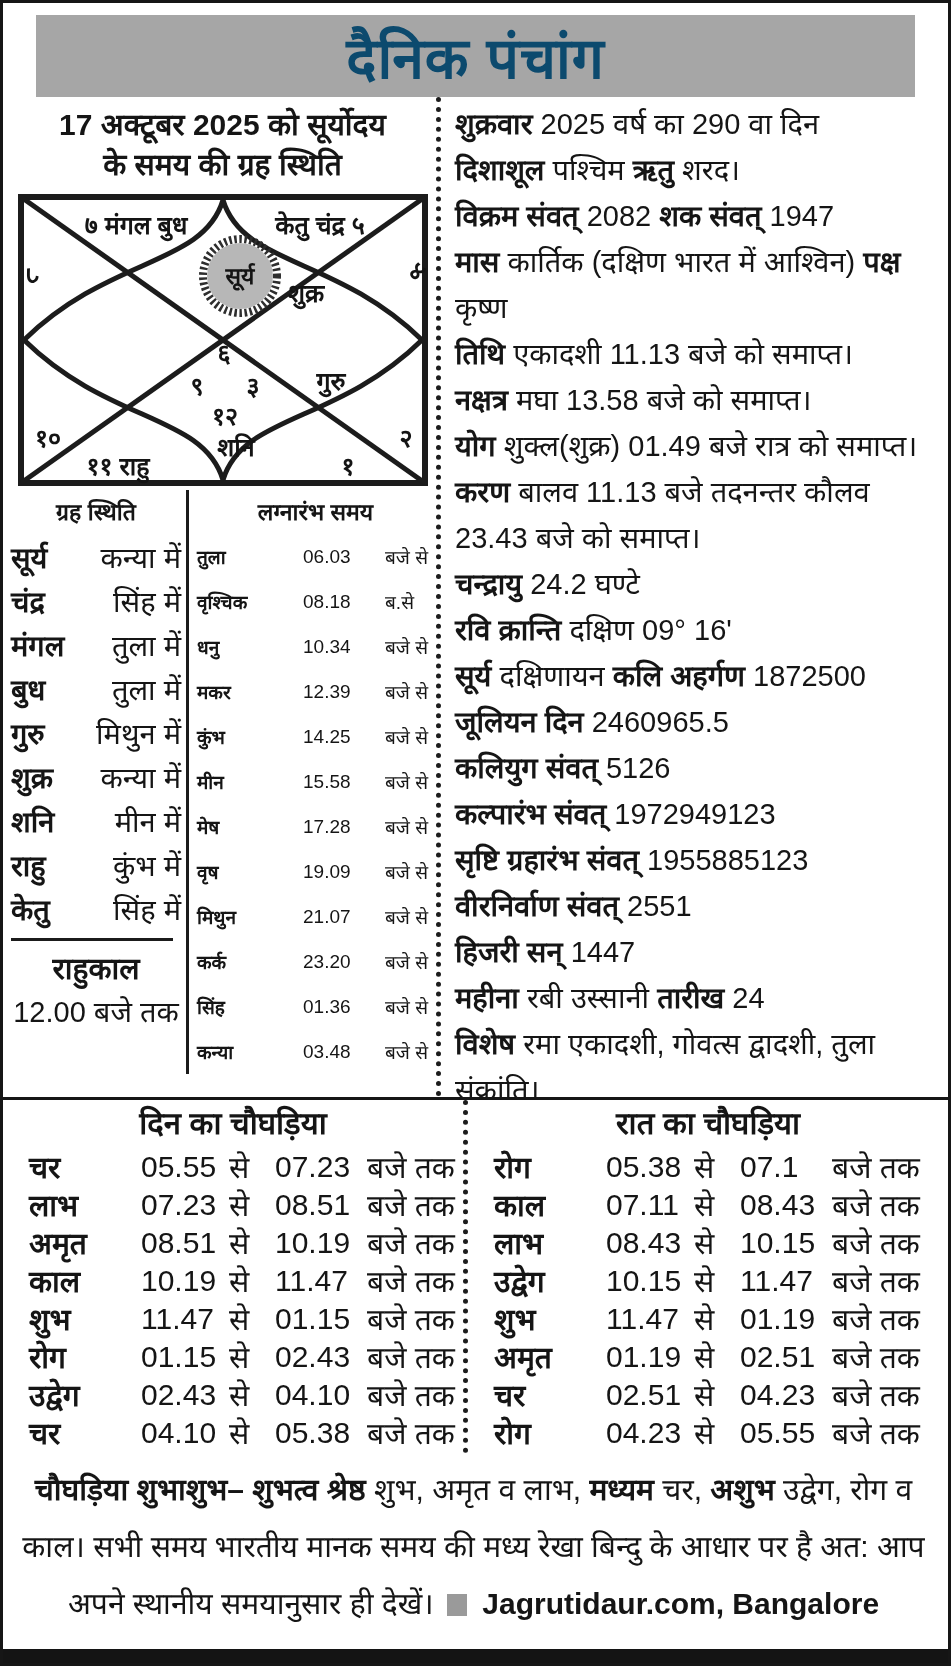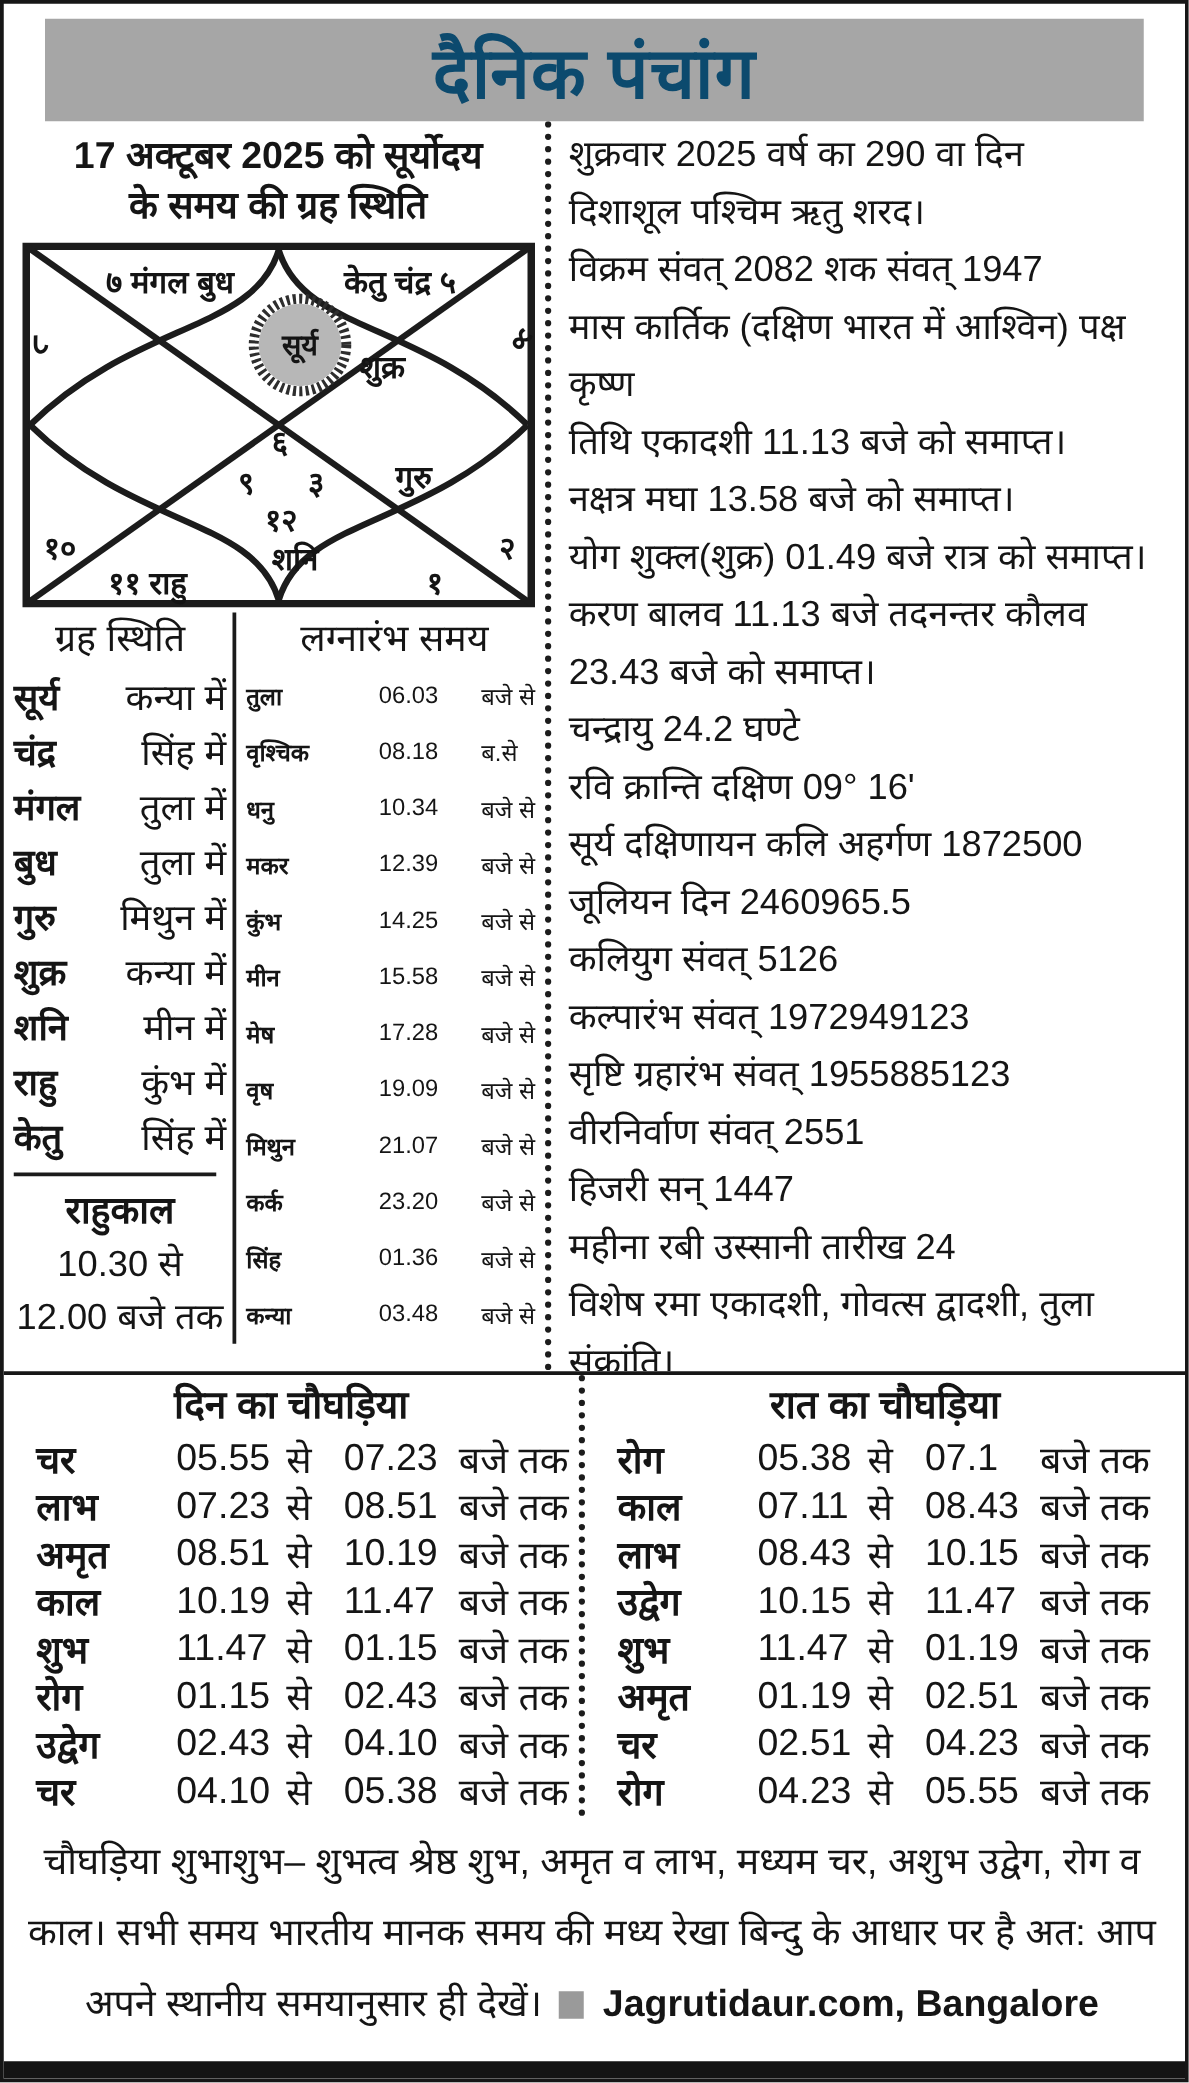--- a/index.html
+++ b/index.html
@@ -1,19 +1,19 @@
 <!DOCTYPE html>
 <html><head>
 <meta charset="utf-8">
 <style>
   html,body{margin:0;padding:0;background:#e8e8e8;}
   .page{position:relative;width:951px;height:1666px;margin:0 auto;background:#fff;
         box-sizing:border-box;border:3px solid #161616;overflow:hidden;
         font-family:"Liberation Sans","DejaVu Sans",sans-serif;color:#151515;}
-  .bold{font-weight:normal;}
+  .bold{font-weight:bold;}
 
   
   .header{margin:12px 33px 0 33px;height:82px;background:#a6a6a6;
           display:flex;align-items:center;justify-content:center;}
   .header-title{color:#0c4a6e;font-size:57px;font-weight:bold;letter-spacing:1px;}
 
   
   .cols{display:flex;height:1000px;overflow:hidden;}
   .col-left{width:438px;box-sizing:border-box;border-right:5px dotted #1c1c1c;
             padding:4px 2px 0 8px;flex-shrink:0;}
@@ -24,21 +24,21 @@
   .kundali{display:block;margin:9px auto 4px auto;}
   .kundali .ln{stroke:#1c1c1c;fill:none;}
   .kundali text{font-family:inherit;font-size:25px;font-weight:bold;fill:#141414;}
   .kundali .sun-core{fill:#b7b7b7;}
   .kundali .sun-ring{fill:none;stroke:#2e2e2e;stroke-width:8;stroke-dasharray:2.5 2.6;}
   .kundali .sun-txt{font-size:23px;}
 
   .tables{display:flex;margin-top:2px;}
   .graha{width:178px;box-sizing:border-box;border-right:3px solid #1b1b1b;padding-right:5px;flex-shrink:0;}
   .lagna{flex:1;padding-left:8px;}
-  .tbl-title{text-align:center;font-weight:normal;font-size:30px;height:44px;line-height:44px;white-space:nowrap;}
+  .tbl-title{text-align:center;font-weight:bold;font-size:23px;height:44px;line-height:44px;white-space:nowrap;}
   .gr-row{display:flex;justify-content:space-between;align-items:center;height:44px;font-size:29px;white-space:nowrap;}
   .gr-row .gname{font-weight:bold;}
   .lg-row{display:grid;grid-template-columns:106px 82px auto;align-items:center;height:45px;font-size:19px;white-space:nowrap;}
   .lg-row .sign{font-weight:bold;}
   .rahukal{margin-top:8px;}
   .rahukal .rk-rule{border:none;border-top:3px solid #1b1b1b;margin:2px 8px 6px 0;}
   .rk-title{font-weight:bold;font-size:30px;text-align:center;line-height:44px;}
   .rk-line{font-size:29px;text-align:center;line-height:42px;}
 
   .rline{font-size:29px;line-height:46px;text-align:left;}
@@ -153,21 +153,20 @@
               </div>
 
               <div class="gr-row">
                 <span class="gname">केतु</span>
                 <span class="gpos">सिंह में</span>
               </div>
             </div>
           <div class="rahukal">
             <hr class="rk-rule">
             <div class="rk-title">राहुकाल</div>
-            <div class="rk-line">10.30 से</div>
             <div class="rk-line">12.00 बजे तक</div>
           </div>
         </div>
 
         <div class="lagna">
           <div class="tbl-title">लग्नारंभ समय</div>
           <div>
 
               <div class="lg-row">
                 <span class="sign">तुला</span>

